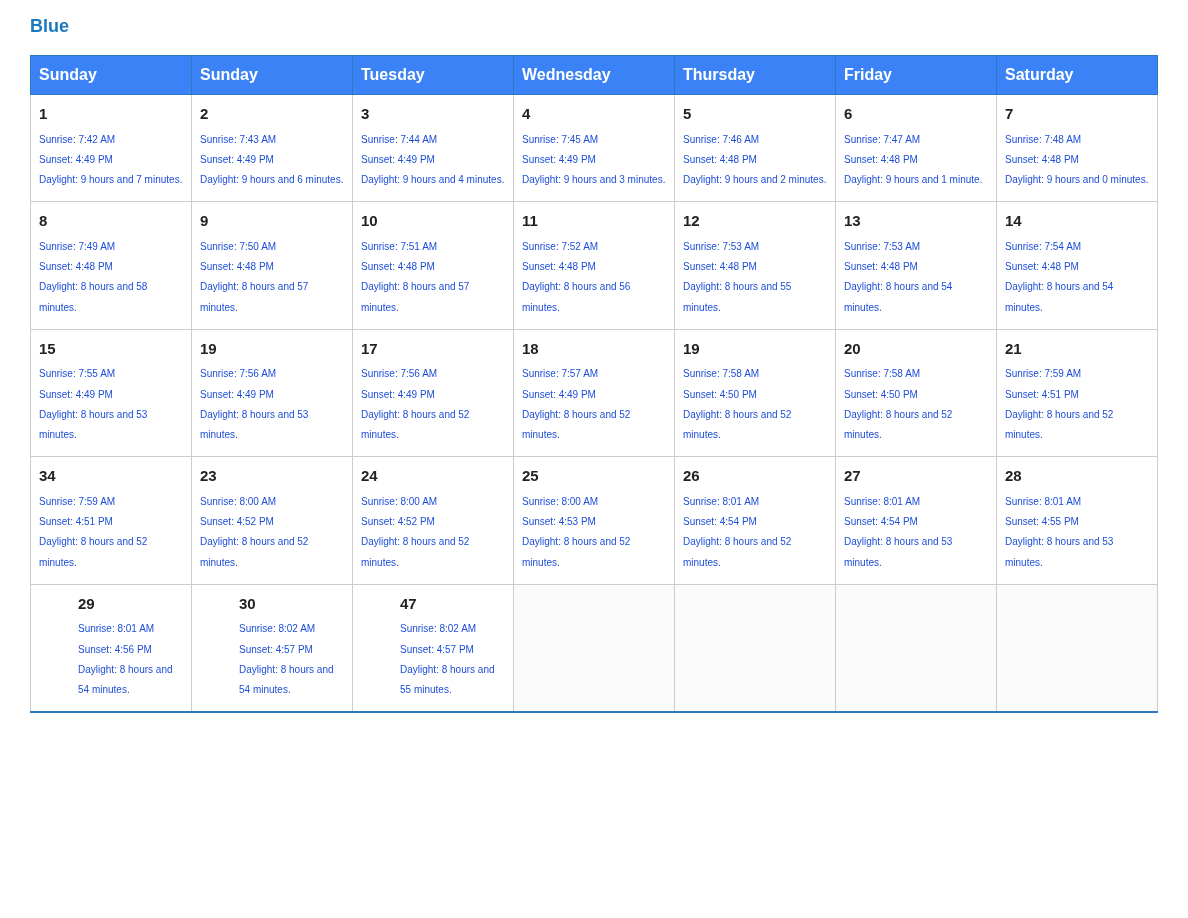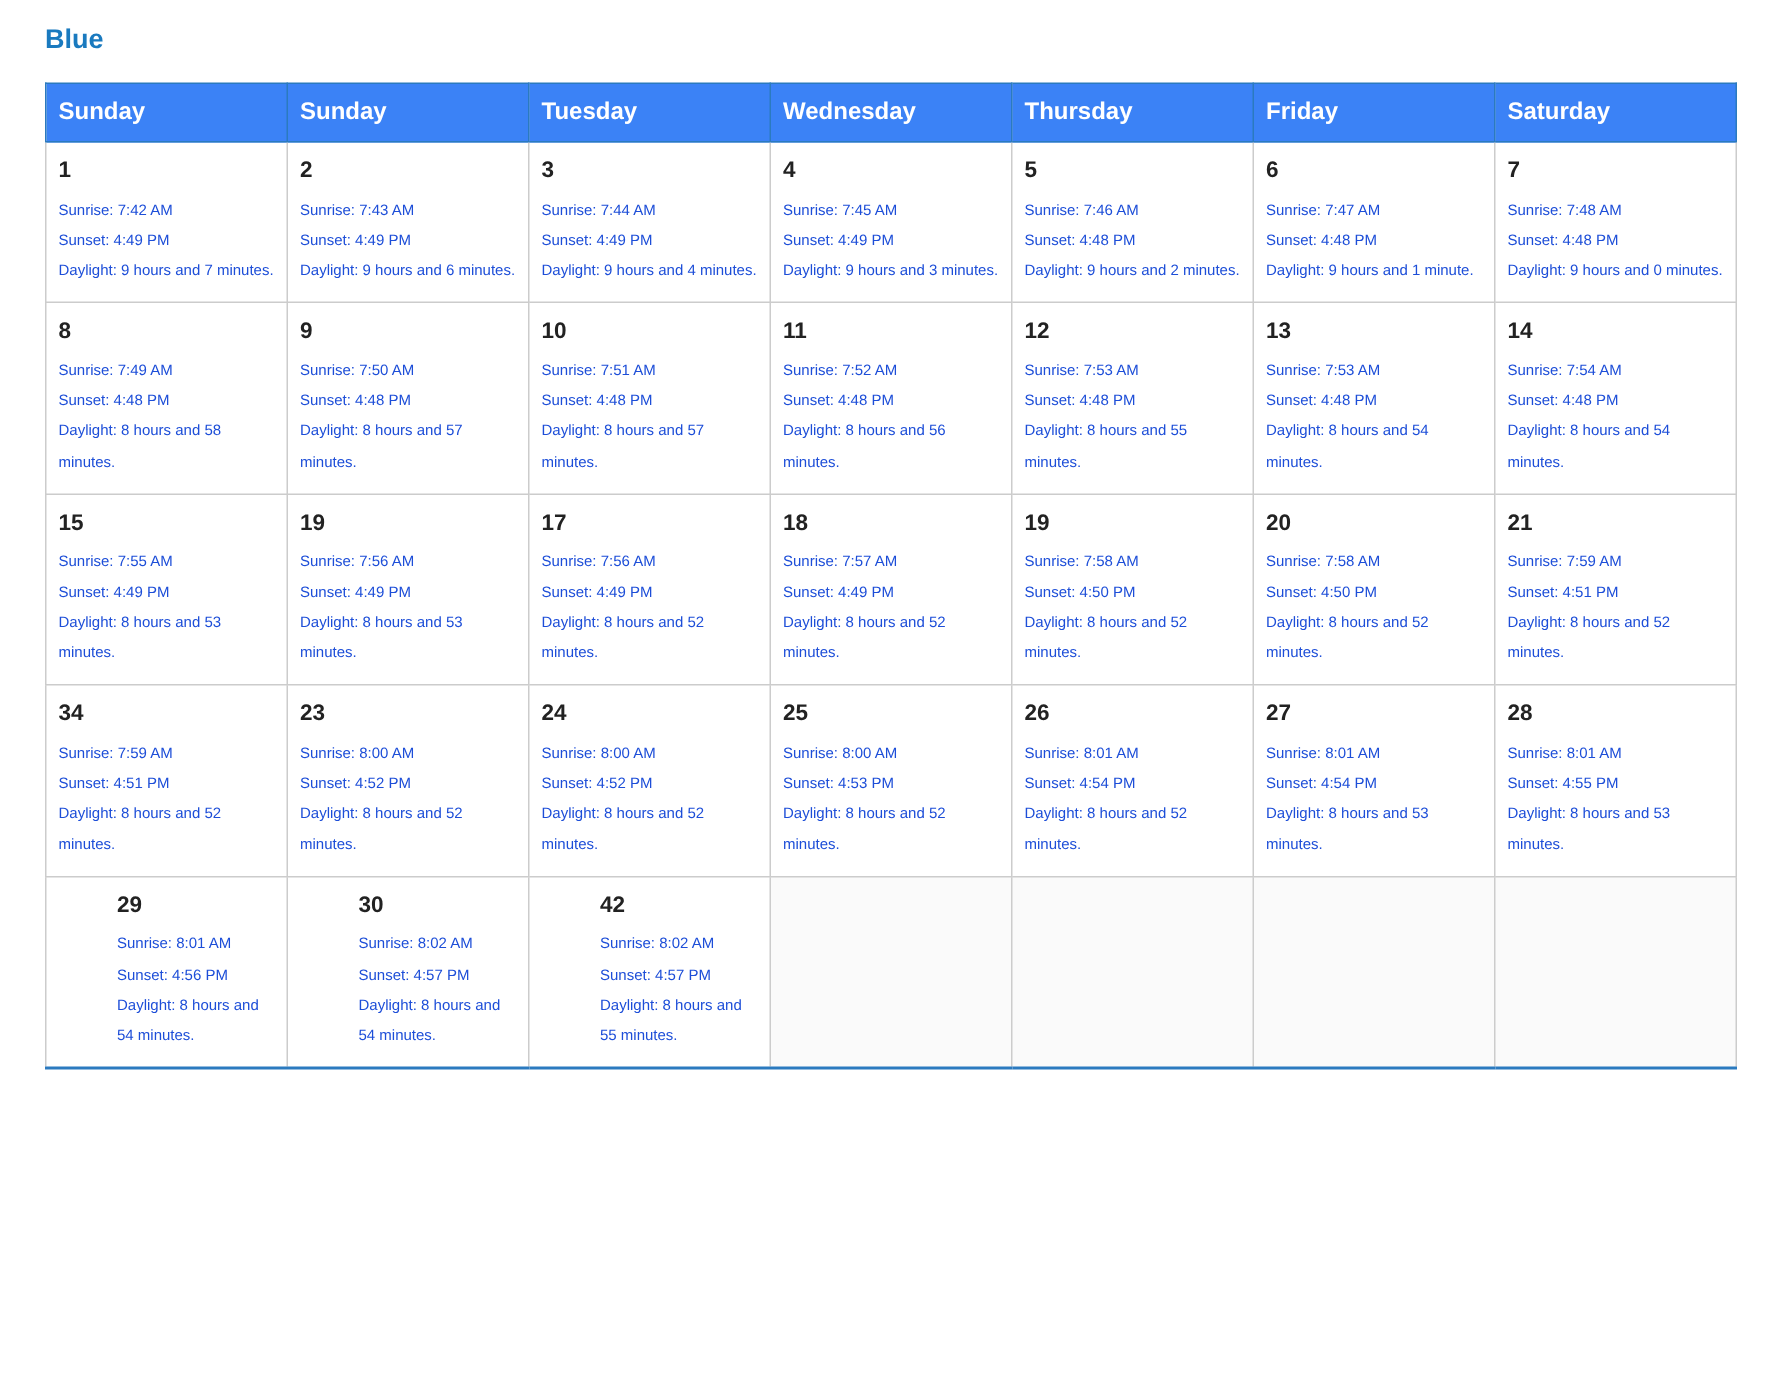--- a/index.html
+++ b/index.html
@@ -166,21 +166,21 @@
         <td><span class="day-num">27</span>
 <span class="day-info">Sunrise: 8:01 AM<br>Sunset: 4:54 PM<br>Daylight: 8 hours and 53 minutes.</span></td>
         <td><span class="day-num">28</span>
 <span class="day-info">Sunrise: 8:01 AM<br>Sunset: 4:55 PM<br>Daylight: 8 hours and 53 minutes.</span></td>
       </tr>
       <tr>
         <td><span class="day-num">29</span>
 <span class="day-info">Sunrise: 8:01 AM<br>Sunset: 4:56 PM<br>Daylight: 8 hours and 54 minutes.</span></td>
         <td><span class="day-num">30</span>
 <span class="day-info">Sunrise: 8:02 AM<br>Sunset: 4:57 PM<br>Daylight: 8 hours and 54 minutes.</span></td>
-        <td><span class="day-num">42</span>
+        <td><span class="day-num">47</span>
 <span class="day-info">Sunrise: 8:02 AM<br>Sunset: 4:57 PM<br>Daylight: 8 hours and 55 minutes.</span></td>
         <td></td>
         <td></td>
         <td></td>
         <td></td>
       </tr>
     </tbody>
 </table>
 
 </body></html>

